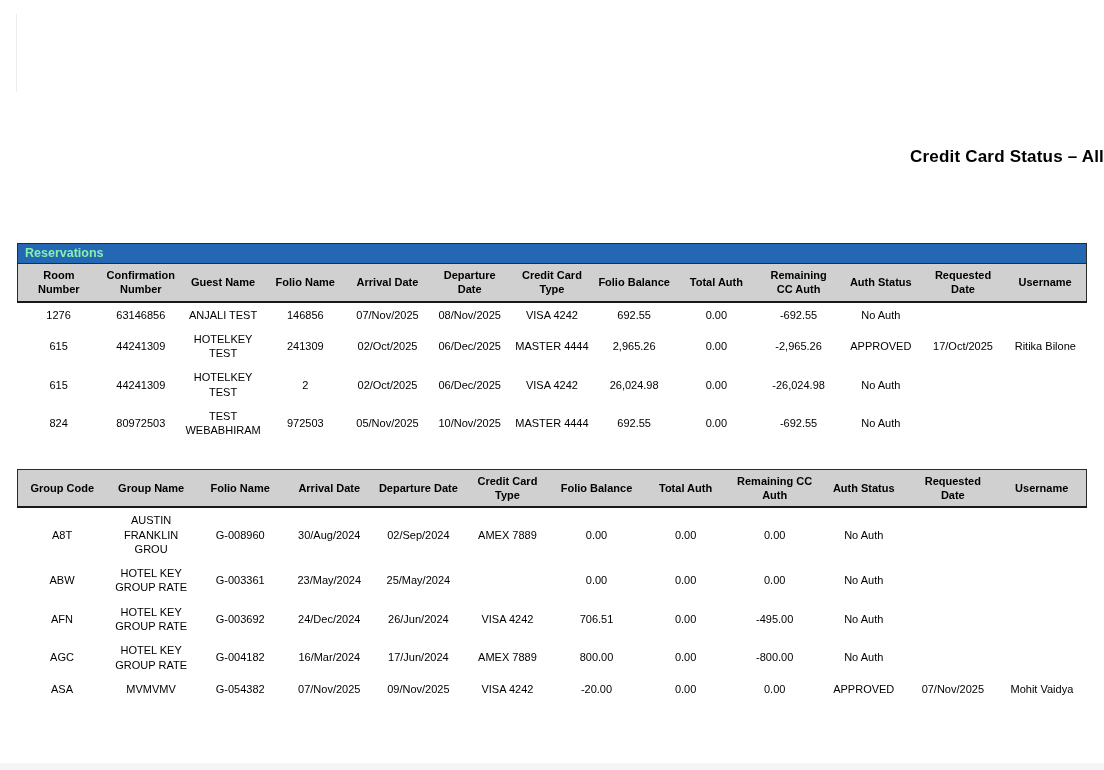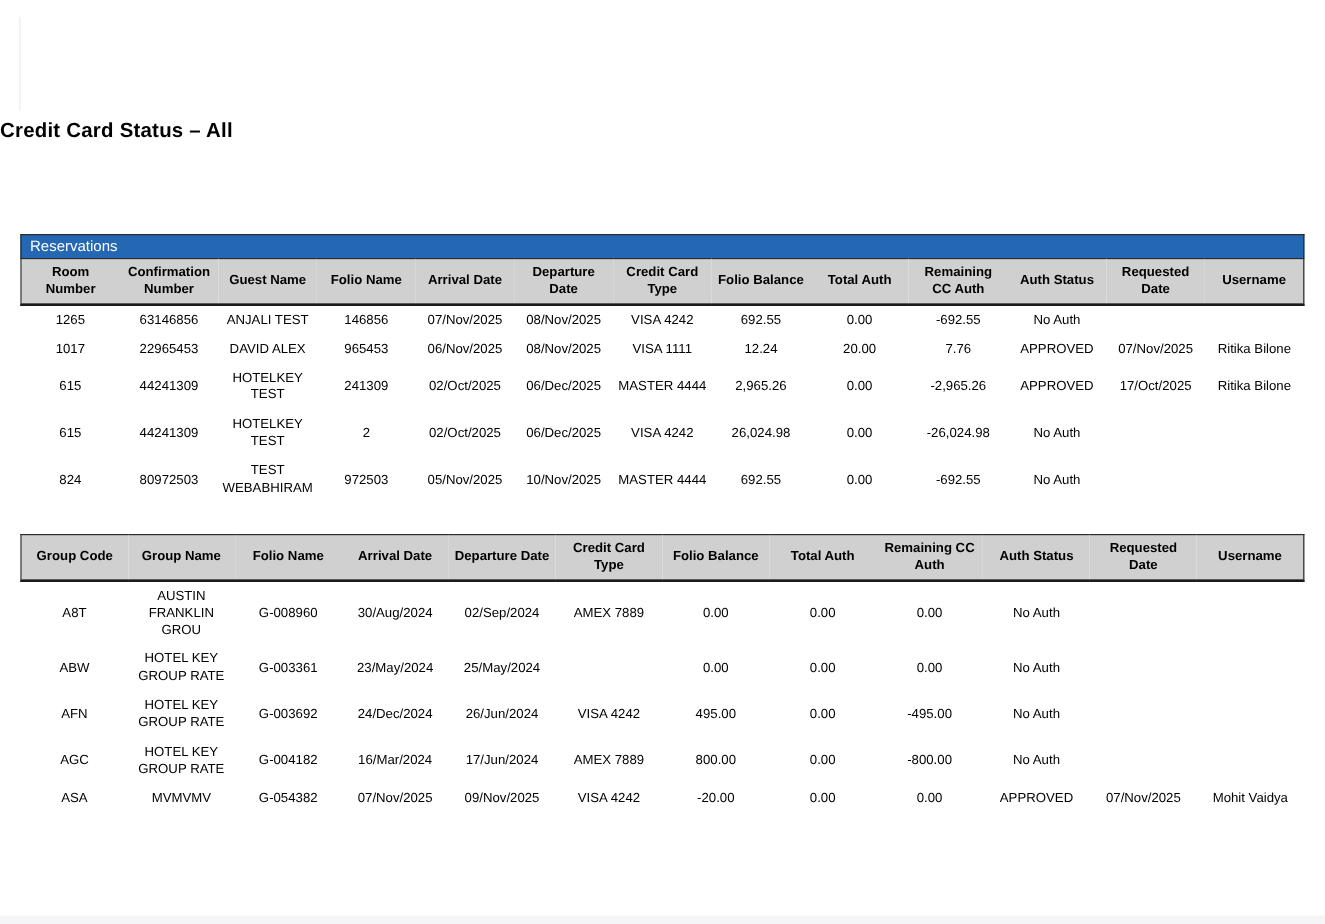--- a/index.html
+++ b/index.html
@@ -12,35 +12,36 @@
     position: relative;
     overflow: hidden;
   }
   .page-edge-line {
     position: absolute;
     left: 16px; top: 14px;
     width: 1px; height: 78px;
     background: #ececec;
   }
   .report-title {
-    text-align: left;
+    text-align: right;
     font-weight: bold;
     font-size: 17px;
     padding-top: 99px;
     letter-spacing: 0.2px;
+    margin-top: 48px;
   }
   .section { margin: 0 17px; }
   .section-reservations { margin-top: 76px; }
   .section-groups { margin-top: 26px; }
   .section-bar {
     background: #2467b2;
     border: 1px solid #2b2b2b;
     border-bottom: none;
-    color: #ffffff;
-    font-weight: normal;
+    color: #86efac;
+    font-weight: bold;
     font-size: 12.5px;
     padding: 2px 7px 3px 7px;
     line-height: 14px;
   }
   table {
     width: 100%;
     border-collapse: collapse;
     table-layout: fixed;
     font-size: 11px;
   }
@@ -95,48 +96,33 @@
           <th>Folio Balance</th>
           <th>Total Auth</th>
           <th>Remaining CC Auth</th>
           <th>Auth Status</th>
           <th>Requested Date</th>
           <th>Username</th>
         </tr>
     </thead>
     <tbody>
         <tr>
-          <td>1265</td>
+          <td>1276</td>
           <td>63146856</td>
           <td>ANJALI TEST</td>
           <td>146856</td>
           <td>07/Nov/2025</td>
           <td>08/Nov/2025</td>
           <td>VISA 4242</td>
           <td>692.55</td>
           <td>0.00</td>
           <td>-692.55</td>
           <td>No Auth</td>
           <td></td>
           <td></td>
-        </tr>
-        <tr>
-          <td>1017</td>
-          <td>22965453</td>
-          <td>DAVID ALEX</td>
-          <td>965453</td>
-          <td>06/Nov/2025</td>
-          <td>08/Nov/2025</td>
-          <td>VISA 1111</td>
-          <td>12.24</td>
-          <td>20.00</td>
-          <td>7.76</td>
-          <td>APPROVED</td>
-          <td>07/Nov/2025</td>
-          <td>Ritika Bilone</td>
         </tr>
         <tr>
           <td>615</td>
           <td>44241309</td>
           <td>HOTELKEY TEST</td>
           <td>241309</td>
           <td>02/Oct/2025</td>
           <td>06/Dec/2025</td>
           <td>MASTER 4444</td>
           <td>2,965.26</td>
@@ -227,21 +213,21 @@
           <td></td>
           <td></td>
         </tr>
         <tr>
           <td>AFN</td>
           <td>HOTEL KEY GROUP RATE</td>
           <td>G-003692</td>
           <td>24/Dec/2024</td>
           <td>26/Jun/2024</td>
           <td>VISA 4242</td>
-          <td>495.00</td>
+          <td>706.51</td>
           <td>0.00</td>
           <td>-495.00</td>
           <td>No Auth</td>
           <td></td>
           <td></td>
         </tr>
         <tr>
           <td>AGC</td>
           <td>HOTEL KEY GROUP RATE</td>
           <td>G-004182</td>

